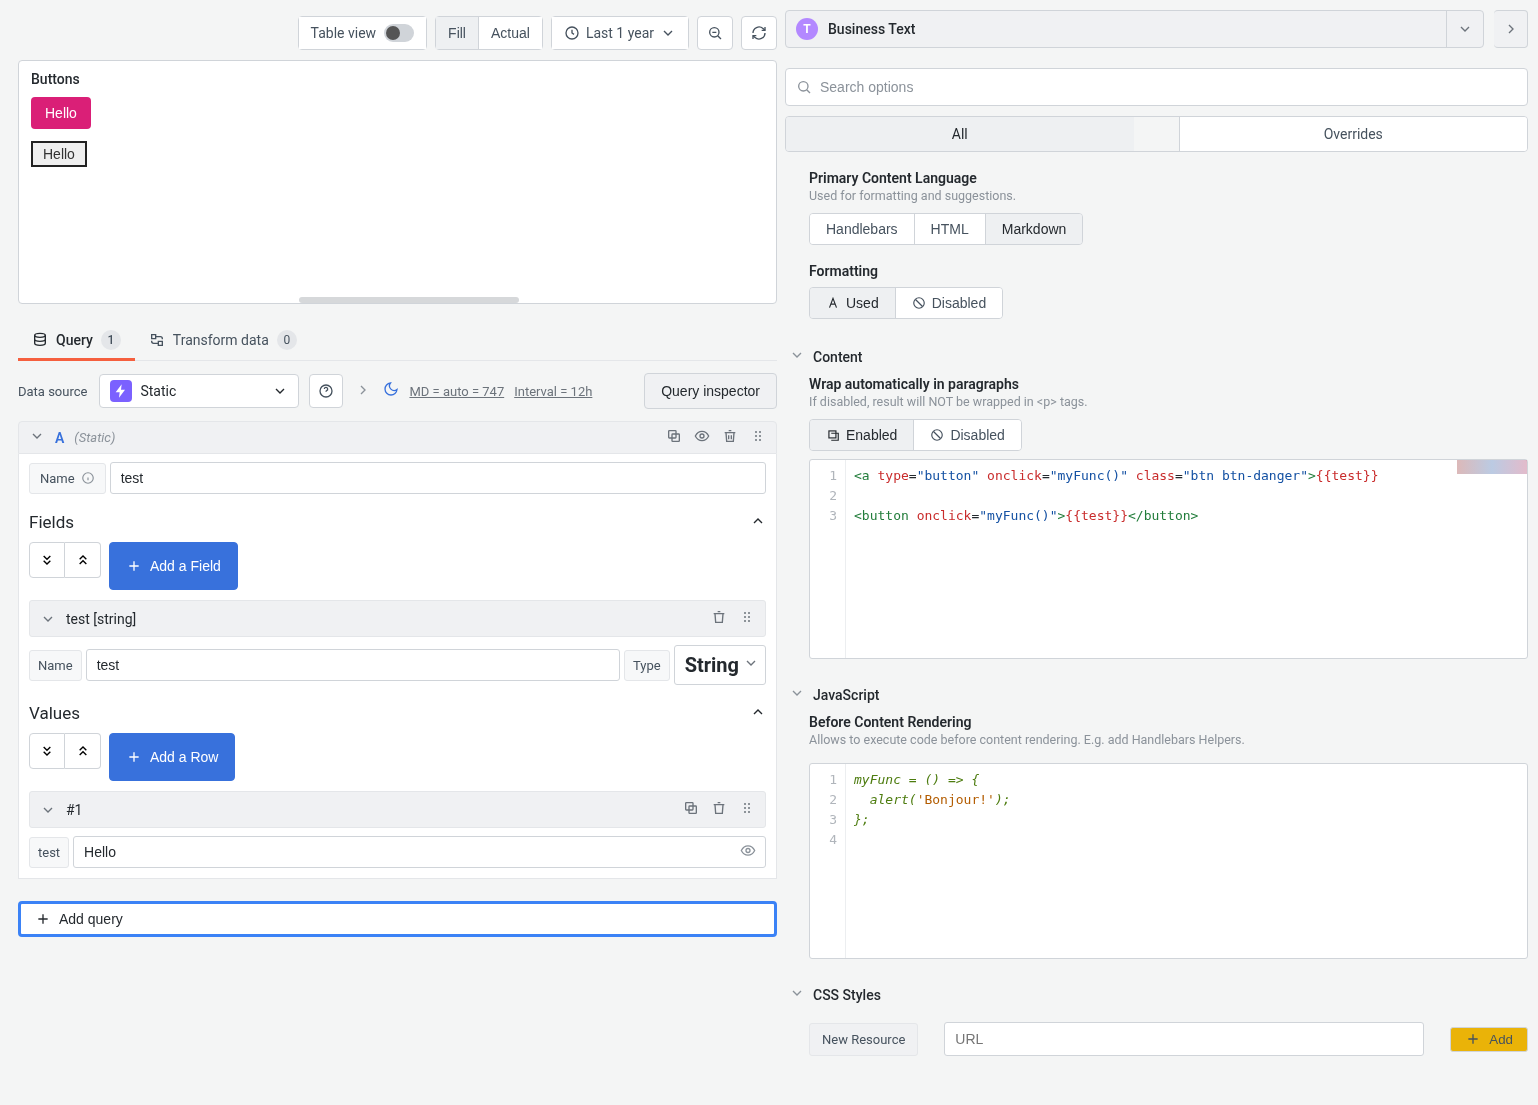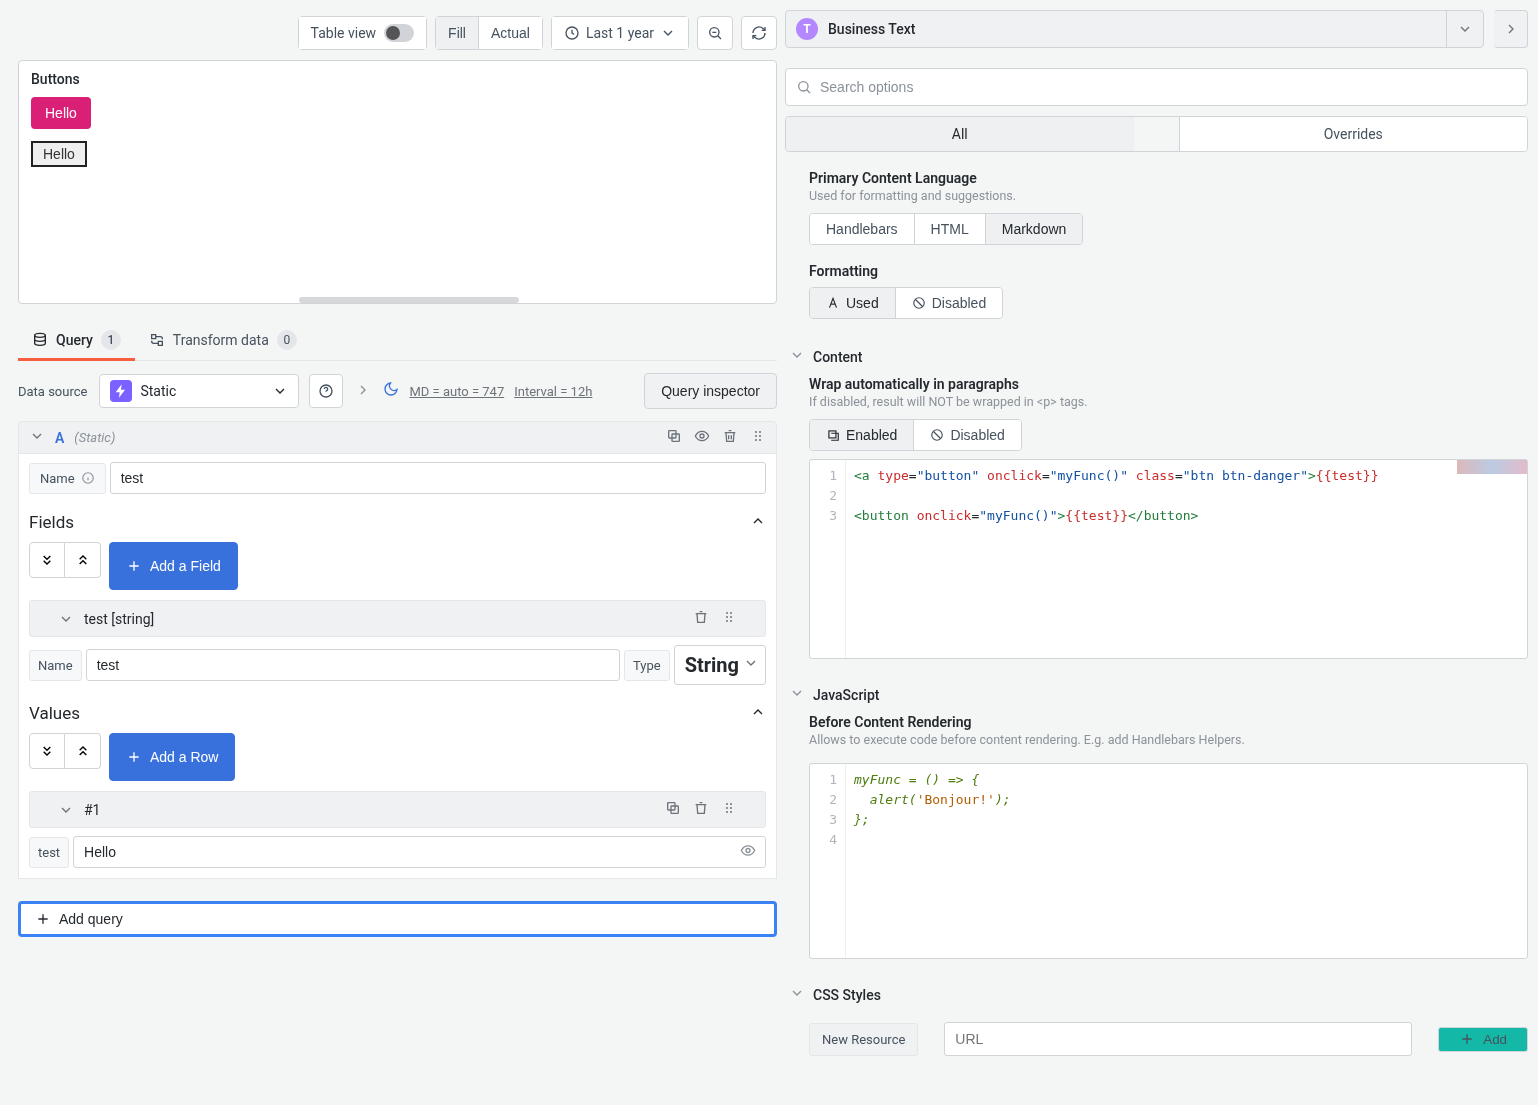--- a/index.html
+++ b/index.html
@@ -267,21 +267,21 @@
   font-size: 14px;
   margin-left: 8px;
 }
 
 .field-header, .row-header {
   display: flex;
   align-items: center;
   gap: 10px;
   background: #f0f1f3;
   border: 1px solid #e4e6e9;
-  padding: 8px 28px;
+  padding: 8px 10px;
   border-radius: 3px;
 }
 .row-actions { margin-left: auto; display: inline-flex; gap: 12px; color: #6c737b; }
 
 .type-select {
   border: 1px solid #d0d4d9;
   border-radius: 3px;
   padding: 7px 26px 7px 10px;
   font-size: 20px;
   background: #fff;
@@ -472,23 +472,23 @@
 }
 .url-input {
   flex: 1;
   border: 1px solid #d0d4d9;
   border-radius: 3px;
   padding: 8px 10px;
   font-size: 14px;
 }
 .add-res-btn {
   border: 1px solid #d0d4d9;
-  background: #14b8a6;
+  background: #eab308;
   border-radius: 3px;
-  padding: 0 20px;
+  padding: 0 14px;
   height: 25px;
   display: inline-flex;
   align-items: center;
   gap: 8px;
   cursor: pointer;
   color: #46525e;
 }
 
 svg.icon { width: 16px; height: 16px; stroke: currentColor; fill: none; stroke-width: 2; }
 </style>

